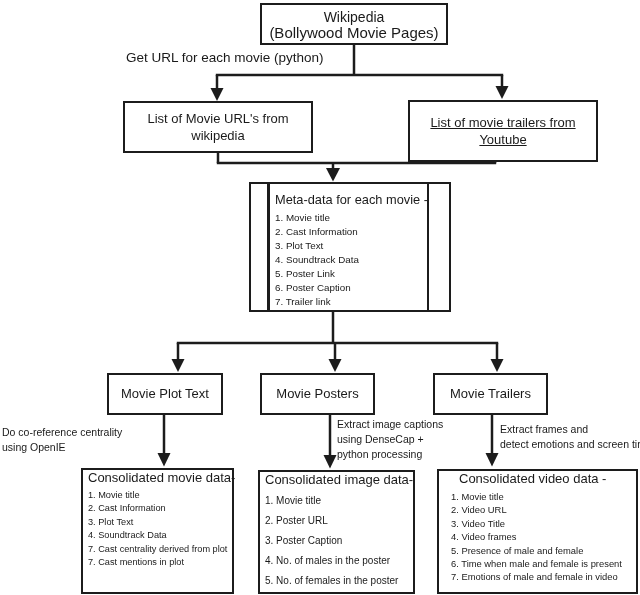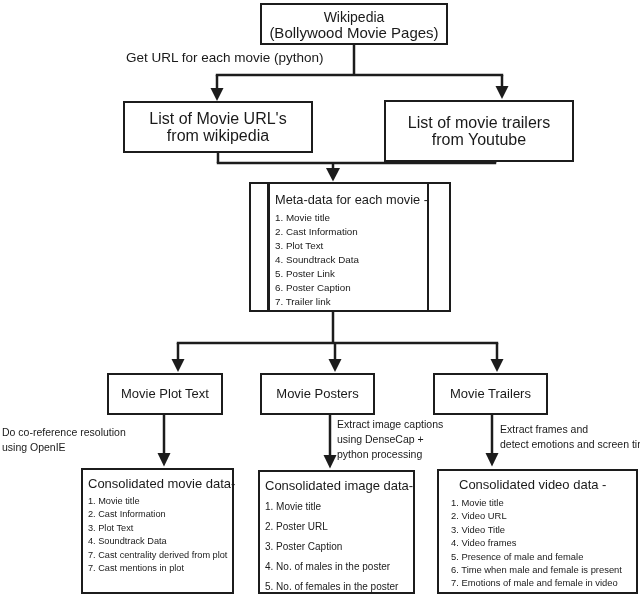--- a/index.html
+++ b/index.html
@@ -29,24 +29,24 @@
   }
   .node.center {
     display: flex;
     flex-direction: column;
     align-items: center;
     justify-content: center;
     text-align: center;
   }
   .wiki-title { font-size: 14px; line-height: 17px; }
   .wiki-sub   { font-size: 15px; line-height: 14px; }
-  .box-label  { font-size: 16px; line-height: 17px; }
+  .box-label  { font-size: 13px; line-height: 17px; }
   .small-box-label { font-size: 13px; line-height: 16px; }
 
-  .list-node { padding: 6px 4px 4px 5px; }
+  .list-node { padding: 0 4px 4px 5px; }
   .list-title { font-size: 13px; line-height: 16px; margin-bottom: 3px; white-space: nowrap; }
   .list-item  { white-space: nowrap; }
 
   #metadata-node { padding: 8px 24px 4px 24px; }
   #metadata-node .list-title { font-size: 12.8px; }
   #metadata-node .list-item { font-size: 9.8px; line-height: 14px; }
   .inner-bar {
     position: absolute;
     top: 0; bottom: 0;
     width: 2.5px;
@@ -125,21 +125,21 @@
     <div class="wiki-title">Wikipedia</div>
     <div class="wiki-sub">(Bollywood Movie Pages)</div>
   </div>
 
   <div id="get-url-label" class="edge-label" style="left:126px; top:50px;">Get URL for each movie (python)</div>
 
   <div id="movie-url-list-node" class="node center" style="left:123px; top:101px; width:190px; height:52px;">
     <div class="box-label" style="width:160px;">List of Movie URL's from wikipedia</div>
   </div>
 
-  <div id="trailer-list-node" class="node center" style="left:384px; top:100px; width:190px; height:62px;">
+  <div id="trailer-list-node" class="node center" style="left:408px; top:100px; width:190px; height:62px;text-decoration:underline;">
     <div class="box-label" style="width:160px;">List of movie trailers from Youtube</div>
   </div>
 
   <div id="metadata-node" class="node list-node" style="left:249px; top:182px; width:202px; height:130px;">
     <div class="inner-bar" id="metadata-bar-left"></div>
     <div class="inner-bar" id="metadata-bar-right"></div>
     <div class="list-title">Meta-data for each movie -</div>
     <div class="list-item">1. Movie title</div>
     <div class="list-item">2. Cast Information</div>
     <div class="list-item">3. Plot Text</div>
@@ -155,21 +155,21 @@
 
   <div id="movie-posters-node" class="node center" style="left:260px; top:373px; width:115px; height:42px;">
     <div class="small-box-label">Movie Posters</div>
   </div>
 
   <div id="movie-trailers-node" class="node center" style="left:433px; top:373px; width:115px; height:42px;justify-content:center;">
     <div class="small-box-label">Movie Trailers</div>
   </div>
 
   <div class="edge-label" style="left:2px; top:425px;">
-    <div>Do co-reference resolution</div>
+    <div>Do co-reference centrality</div>
     <div>using OpenIE</div>
   </div>
 
   <div class="edge-label" style="left:337px; top:417px;">
     <div>Extract image captions</div>
     <div>using DenseCap +</div>
     <div>python processing</div>
   </div>
 
   <div class="edge-label" style="left:500px; top:422px;">

